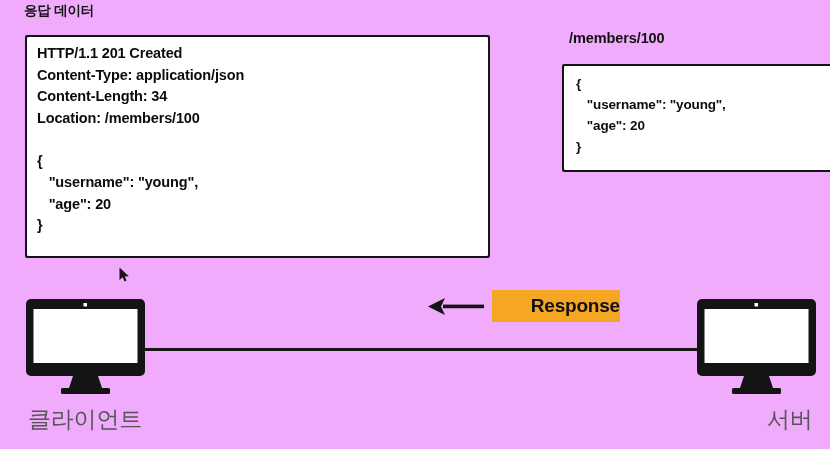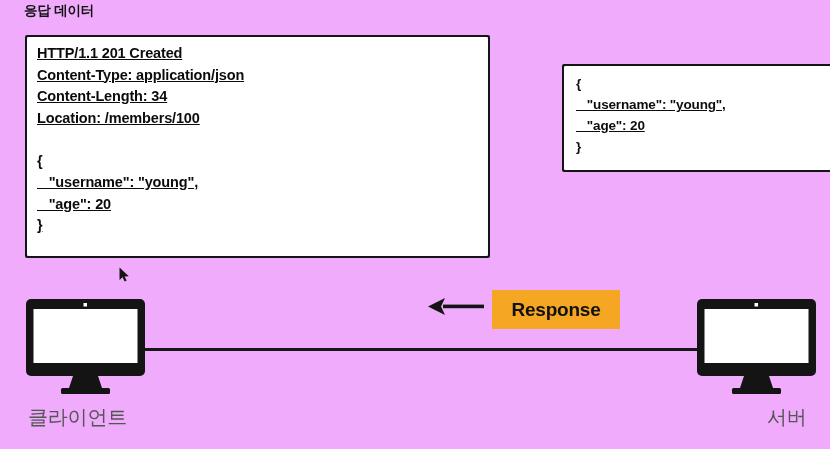--- a/index.html
+++ b/index.html
@@ -74,21 +74,20 @@
     position: absolute;
     left: 10px;
     top: 6px;
     right: 6px;
     font-size: 14.5px;
     font-weight: bold;
     color: #0c0c0c;
     line-height: 21.5px;
     white-space: pre;
     letter-spacing: -0.15px;
-    text-decoration: underline;
   }
   #member-box .code-block {
     left: 12px;
     top: 7px;
     font-size: 13.5px;
     line-height: 21px;
   }
 
   
   #mouse-cursor {
@@ -113,45 +112,45 @@
   .monitor {
     position: absolute;
     width: 119px;
     height: 97px;
   }
   #client-monitor { left: 26px; top: 299px; }
   #server-monitor { left: 697px; top: 299px; }
 
   .device-label {
     position: absolute;
-    font-size: 20px;
+    font-size: 23px;
     color: #555555;
     white-space: nowrap;
     letter-spacing: -0.2px;
   }
   #client-label { left: 28px; top: 404px; }
   #server-label { left: 723px; top: 404px; margin-left: 44px; }
 
   
   #response-arrow {
     position: absolute;
     left: 428px;
     top: 295px;
     width: 56px;
     height: 24px;
   }
   #response-tag {
     position: absolute;
     left: 492px;
     top: 290px;
     width: 128px;
-    height: 39px;
+    height: 32px;
     display: flex;
     align-items: center;
-    justify-content: center;
+    justify-content: flex-end;
   }
   #response-tag-label {
     font-size: 19px;
     font-weight: bold;
     color: #111111;
     letter-spacing: -0.2px;
   }
 </style>
 </head>
 <body>
@@ -169,20 +168,21 @@
 {
    "username": "young",
    "age": 20
 }</div>
 
     <svg id="mouse-cursor" viewBox="0 0 11 15">
       <polygon points="0.5,0.5 0.5,13 3.6,10.2 5.6,14.5 7.6,13.6 5.6,9.4 9.8,9.2" fill="#141414"></polygon>
     </svg>
   </div>
 
+  <div class="path-label" id="members-path-label">/members/100</div>
 
   <div class="sketch-box" id="member-box">
     <div class="code-block">{
    "username": "young",
    "age": 20
 }</div>
   </div>
 
   <div id="network-line" style="background: rgb(23, 23, 23);"></div>
 

